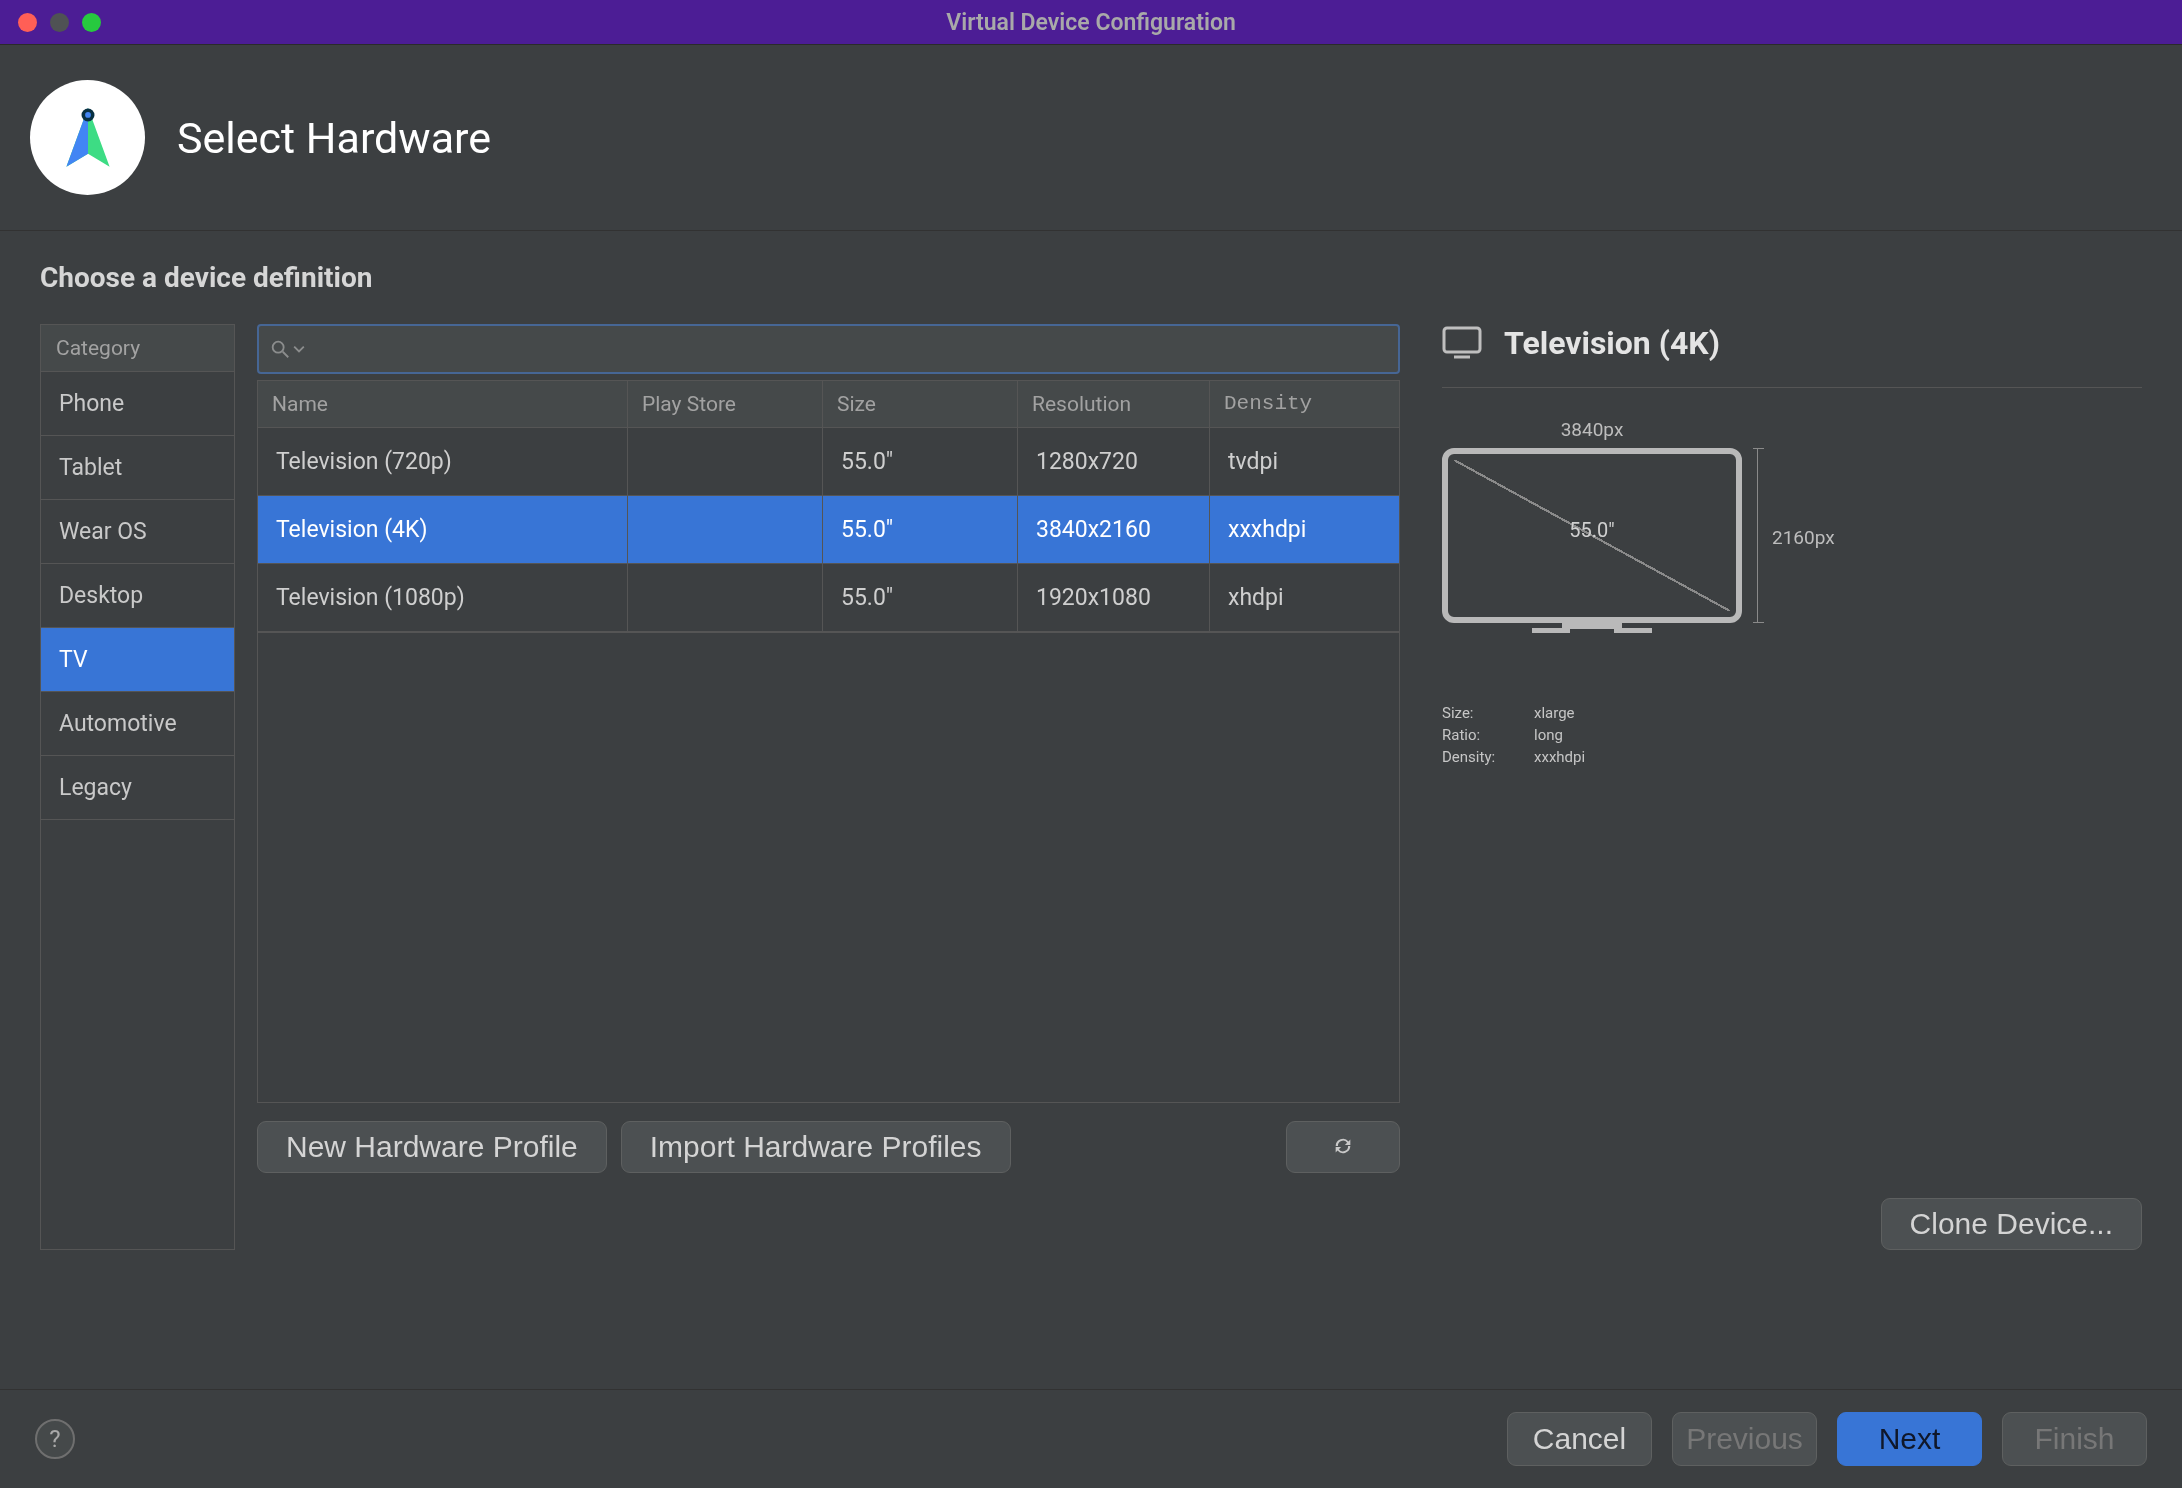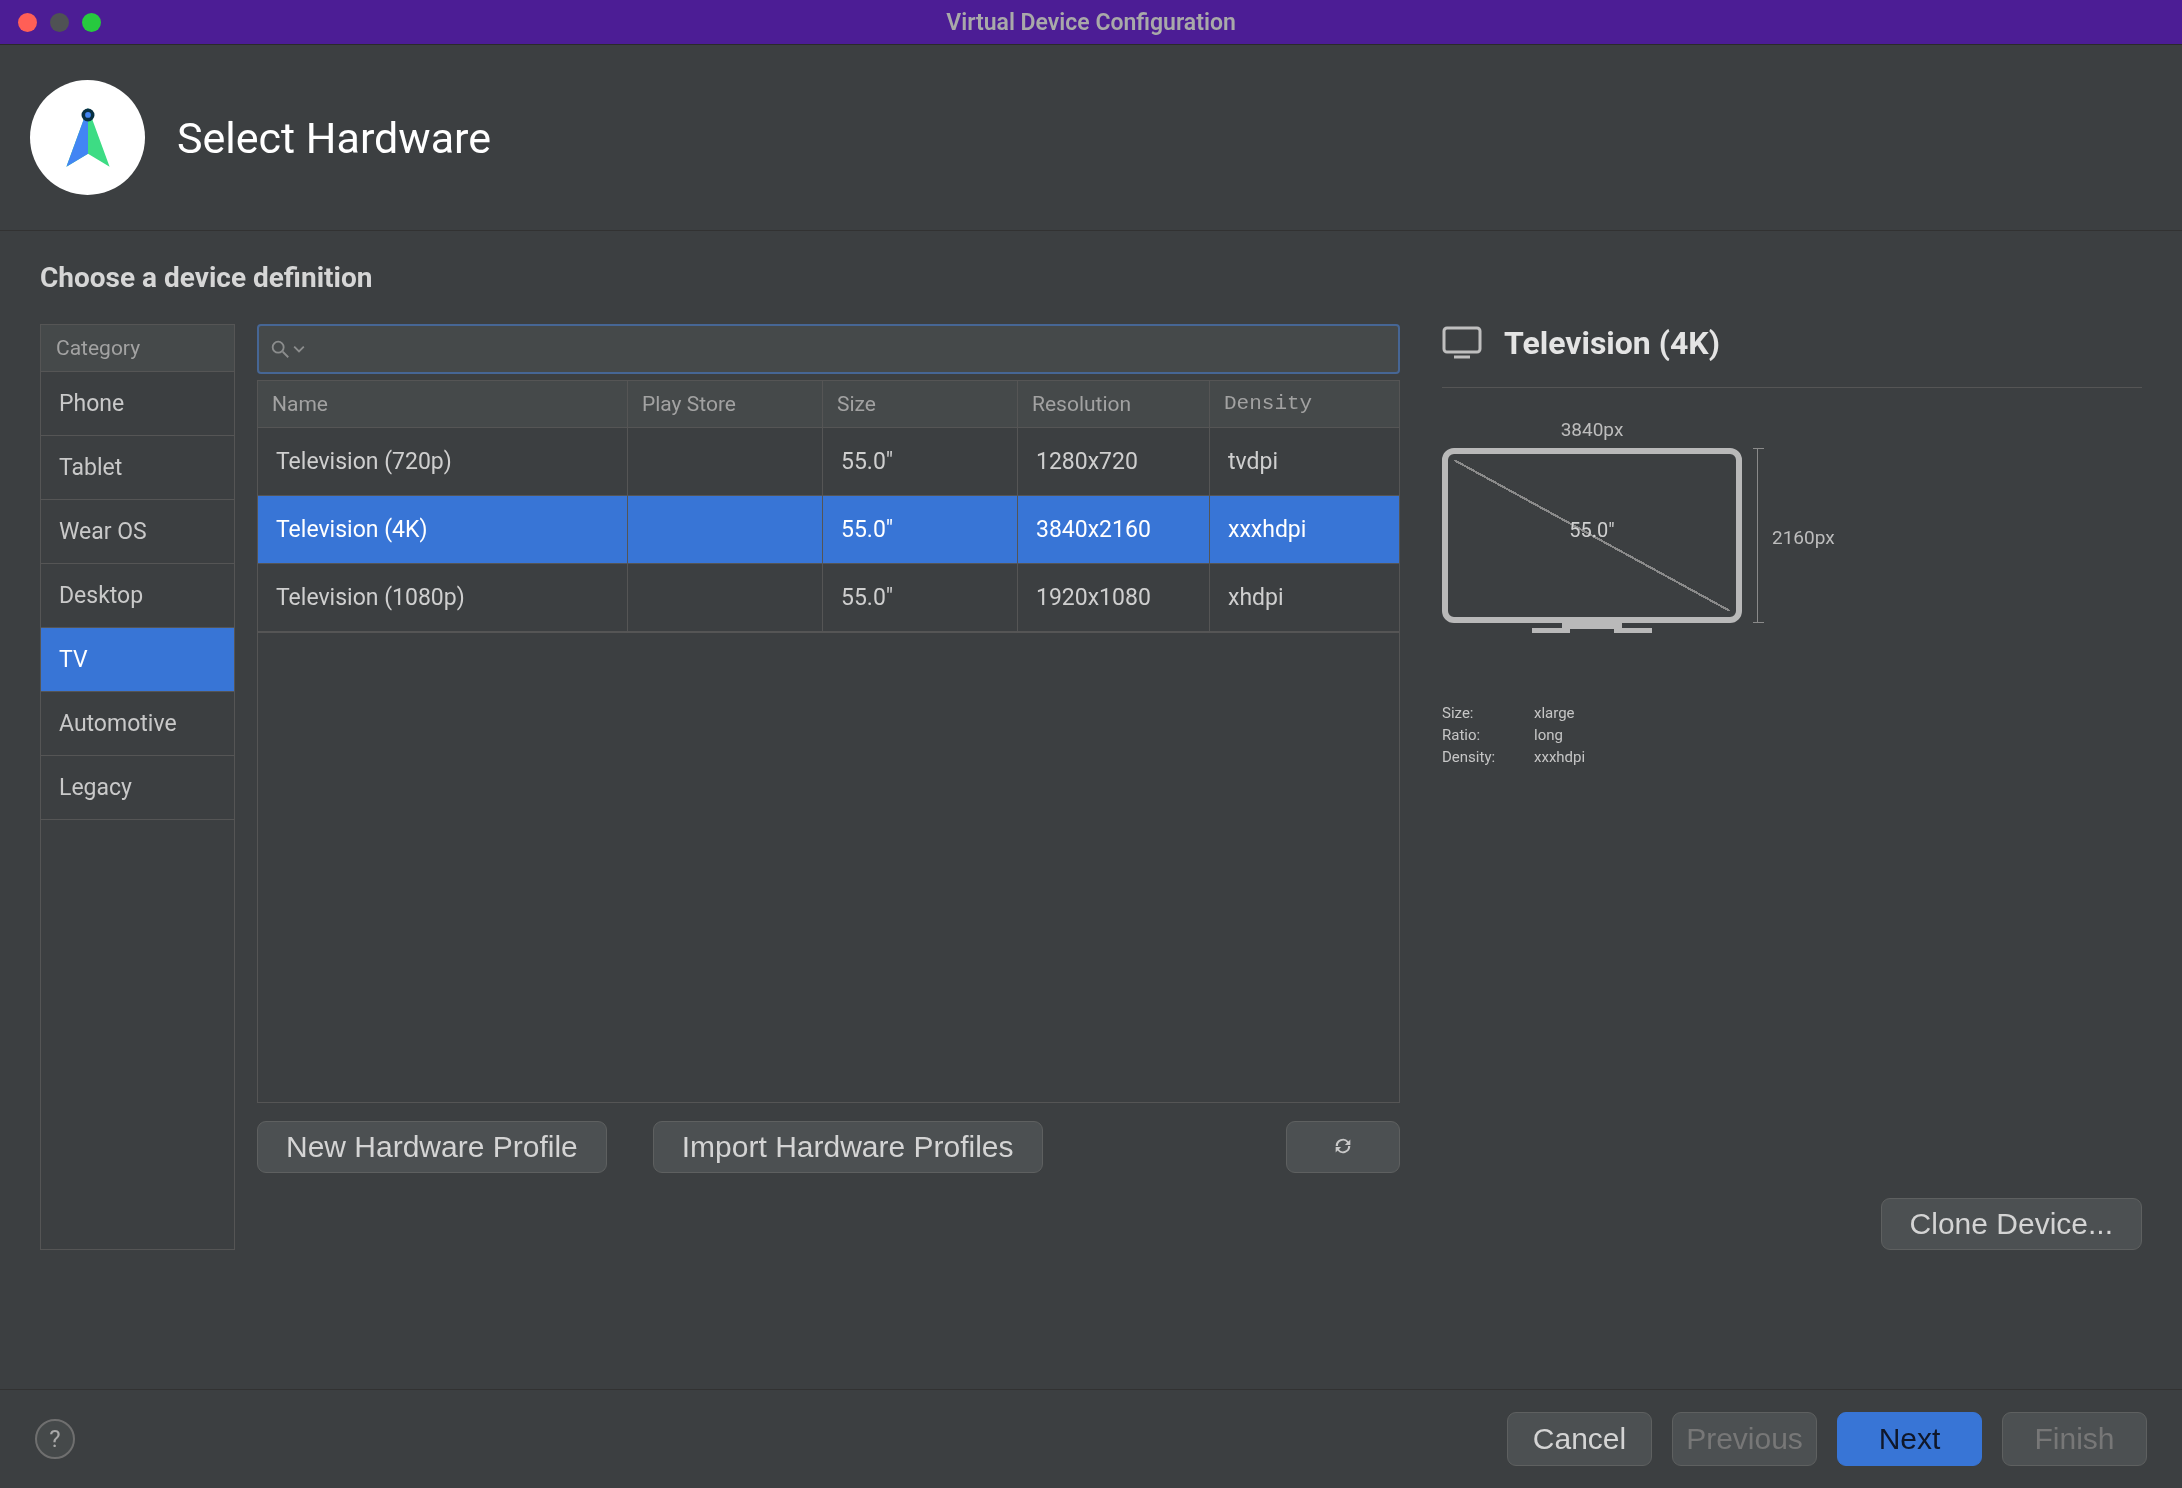--- a/index.html
+++ b/index.html
@@ -253,21 +253,21 @@
   }
   .btn {
     background: #4c5052;
     border: 1px solid #5e6060;
     color: #d4d4d4;
     padding: 8px 28px;
     border-radius: 9px;
     font-size: 30px;
     cursor: pointer;
   }
-  .btn + .btn { margin-left: 46px; }
+  .btn + .btn { margin-left: 14px; }
   .btn.icon-only { padding: 8px 45px; }
   .btn.disabled { color: #777; cursor: default; }
   .btn.primary { background: #365880; border-color: #4a688c; color: #e8e8e8; }
   .btn.primary.strong { background: #3875d6; border-color: #3875d6; color:#0f172a; }
   .spacer { flex: 1; }
   .footer {
     position: absolute;
     bottom: 0; left: 0; right: 0;
     padding: 22px 35px;
     display: flex;

